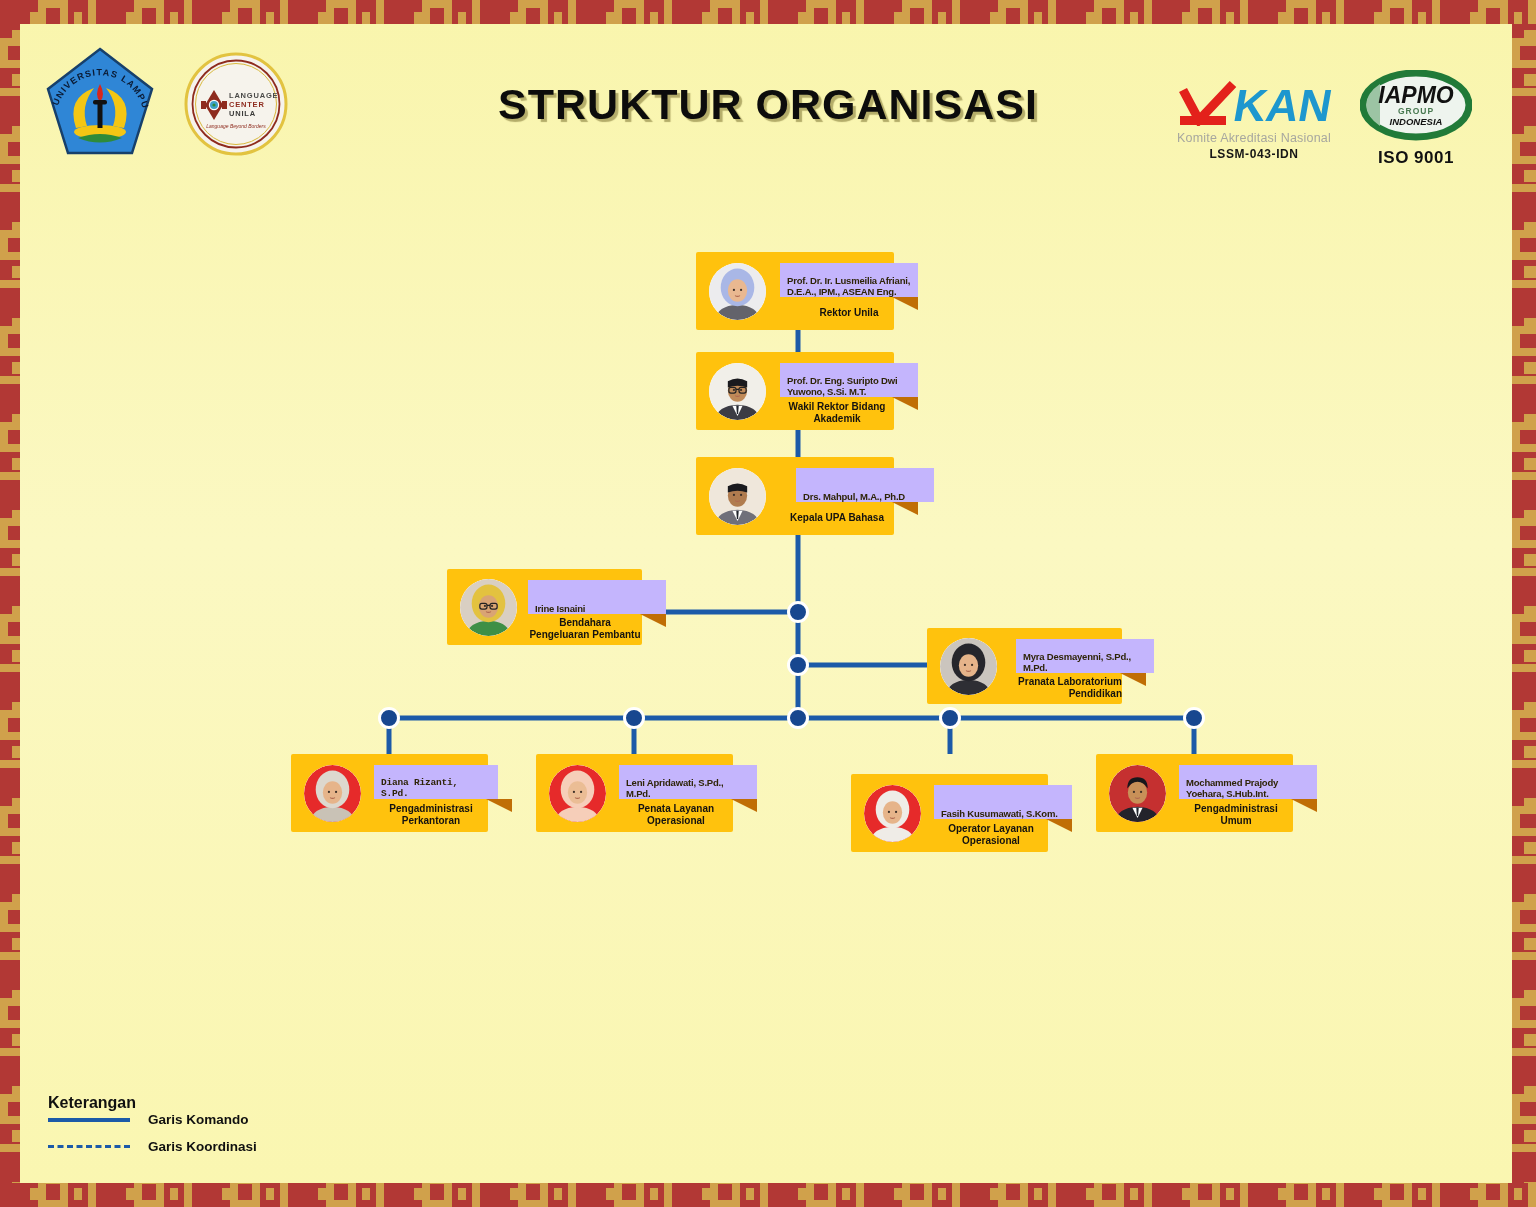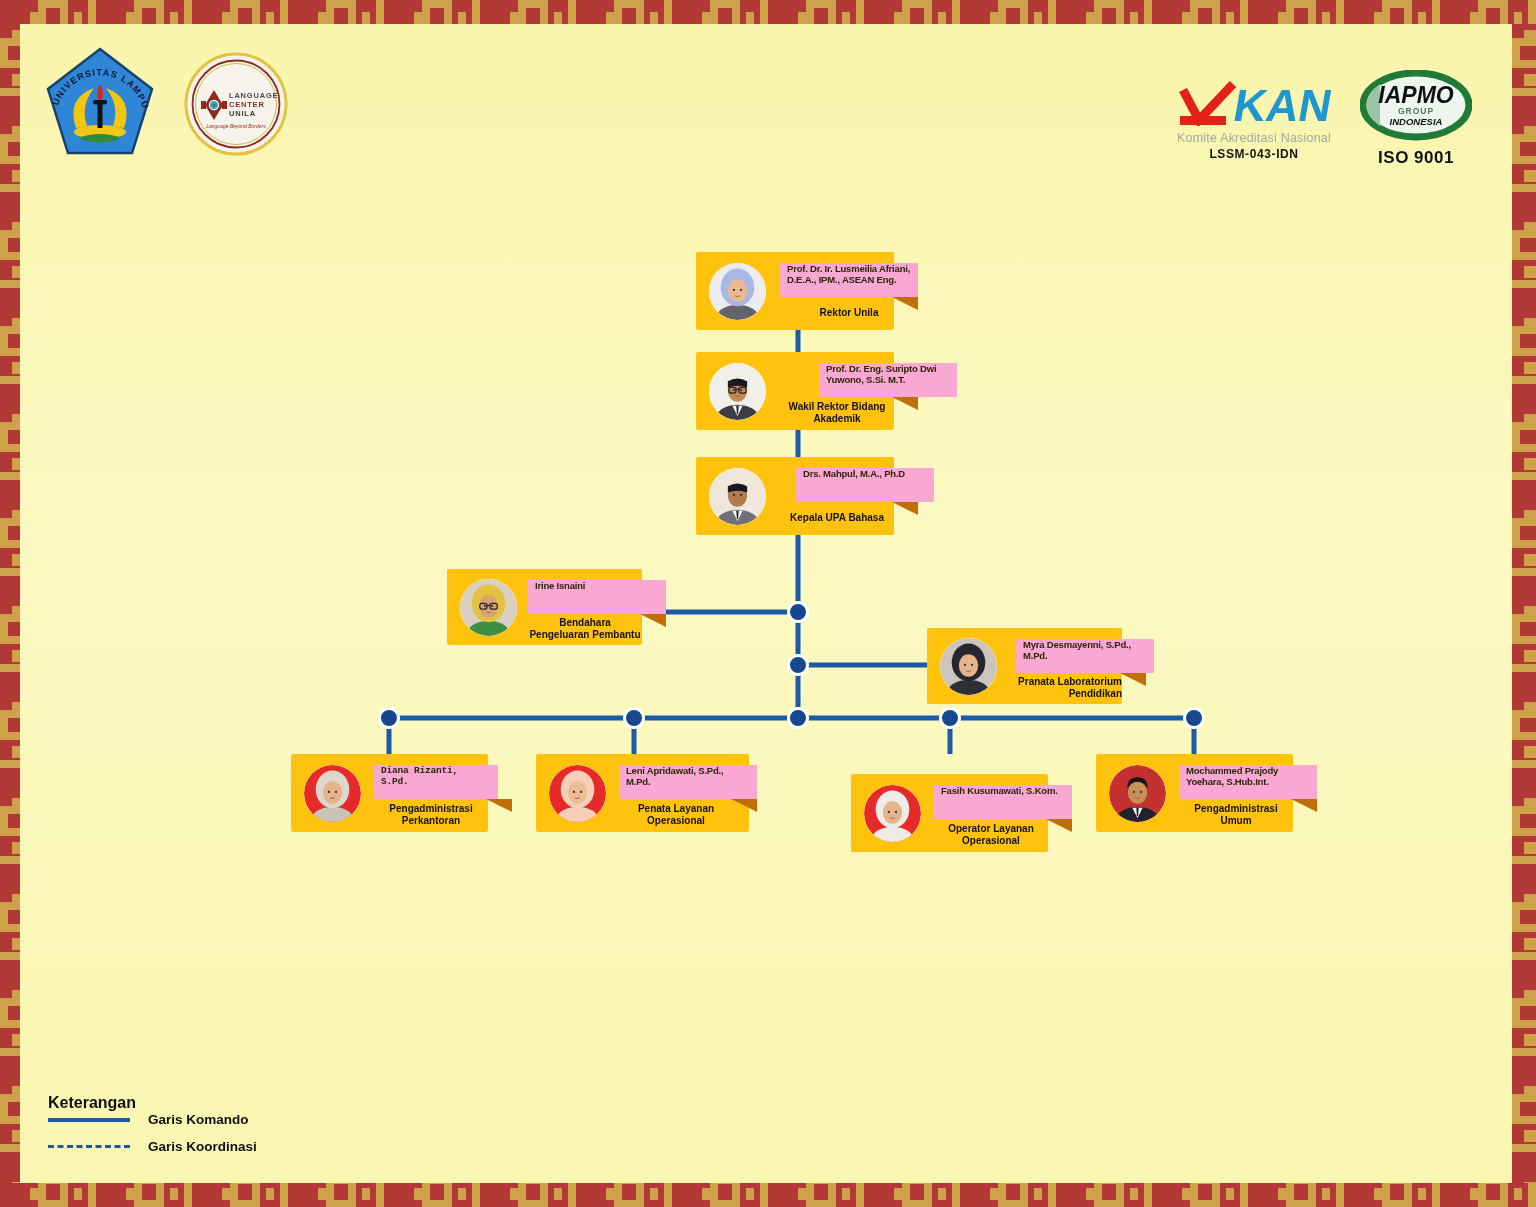--- a/index.html
+++ b/index.html
@@ -19,21 +19,21 @@
   .kan-sub{font-size:12.5px;color:#a7a79f;font-weight:400;margin-top:1px;letter-spacing:.2px;}
   .kan-code{font-size:12px;color:#161616;font-weight:800;letter-spacing:.6px;margin-top:2px;}
   .iapmo-logo{left:1360px;top:70px;width:112px;text-align:center;}
   .iso-label{font-size:17px;font-weight:800;color:#111;margin-top:2px;letter-spacing:.5px;}
   
   .connectors{position:absolute;left:0;top:0;z-index:1;}
   
   .card{position:absolute;background:#ffc20d;z-index:2;border-radius:2px;}
   .photo{position:absolute;left:13px;border-radius:50%;overflow:hidden;
          width:57px;height:57px;background:#fff;}
-  .banner{position:absolute;height:34px;background:#f9a8d4;display:flex;align-items:flex-start;}
+  .banner{position:absolute;height:34px;background:#c4b5fd;display:flex;align-items:flex-end;}
   .pname{font-size:9.5px;font-weight:700;color:#2e2408;line-height:1.18;
          padding:0 7px;letter-spacing:-0.2px;}
   .fold{position:absolute;width:26px;height:13px;background:#c06e05;
         clip-path:polygon(0 0,100% 0,100% 100%);}
   .prole{position:absolute;display:flex;align-items:center;justify-content:center;
          text-align:center;font-size:10px;font-weight:700;color:#141210;line-height:1.2;}
   
   .legend{position:absolute;left:48px;top:1094px;z-index:3;}
   .legend-title{font-size:16px;font-weight:800;color:#101010;}
   .legend-row{display:flex;align-items:center;margin-bottom:12px;}
@@ -65,20 +65,21 @@
         <rect x="0" y="68" width="24" height="20" fill="#b23835"></rect>
         <rect x="12" y="74" width="12" height="12" fill="#d0a14b"></rect>
       </pattern>
     </defs>
     <rect x="0" y="0" width="1536" height="24" fill="url(#bh)"></rect>
     <rect x="0" y="1183" width="1536" height="24" fill="url(#bh)"></rect>
     <rect x="0" y="24" width="20" height="1159" fill="url(#bv)"></rect>
     <rect x="1512" y="24" width="24" height="1159" fill="url(#bv)"></rect>
   </svg>
 
+  <div class="title">STRUKTUR ORGANISASI</div>
 
   <svg class="logo unila-logo" width="112" height="112">
     <path d="M56,3 L108,43 L88,107 L24,107 L4,43 Z" fill="#2f86d6" stroke="#17406b" stroke-width="2.5"></path>
     <defs>
         <path id="uarc" d="M13,64 A44,44 0 0 1 99,64" fill="none"></path>
       </defs>
     <text font-size="9" font-weight="bold" fill="#0a1a33" letter-spacing="1.2">
       <textPath href="#uarc" startOffset="4">UNIVERSITAS LAMPUNG</textPath>
     </text>
     <ellipse cx="56" cy="86" rx="26" ry="7" fill="#f4c614"></ellipse>
@@ -188,21 +189,21 @@
               <ellipse cx="28" cy="27" rx="9.5" ry="11" fill="#c08a58"></ellipse>
               <path d="M18.5,18 Q28,12.5 37.5,18 L37.5,24 Q28,20.5 18.5,24 Z" fill="#1a1a1e"></path>
               <circle cx="24.5" cy="26.5" r="1.1" fill="#3a2e26"></circle>
               <circle cx="31.5" cy="26.5" r="1.1" fill="#3a2e26"></circle>
               <path d="M25.5,32 Q28,33.6 30.5,32" stroke="#b06a50" fill="none" stroke-width="1"></path>
               <rect x="19.5" y="24" width="7" height="5.5" rx="2" fill="none" stroke="#222" stroke-width="1.2"></rect>
               <rect x="29.5" y="24" width="7" height="5.5" rx="2" fill="none" stroke="#222" stroke-width="1.2"></rect>
               <line x1="26.5" y1="26" x2="29.5" y2="26" stroke="#222" stroke-width="1.2"></line>
             </g>
           </svg></div>
-    <div class="banner" style="left: 84px; top: 11px; width: 138px; margin-left: 39px;">
+    <div class="banner" style="left: 84px; top: 11px; width: 138px;">
       <span class="pname">Prof. Dr. Eng. Suripto Dwi Yuwono, S.Si. M.T.</span>
     </div>
     <div class="fold" style="left: 196px; top: 45px;"></div>
     <div class="prole" style="left: 84px; top: 48px; width: 114px; height: 26px;">Wakil Rektor Bidang Akademik</div>
   </div>
       <div class="card" style="left: 696px; top: 457px; width: 198px; height: 78px;">
     <div class="photo" style="top: 10.5px;"><svg viewBox="0 0 56 56" width="57" height="57">
             <defs>
               <clipPath id="clip-kepala-upa-bahasa">
                 <circle cx="28" cy="28" r="28"></circle>
@@ -291,21 +292,21 @@
               <circle cx="31.5" cy="26.5" r="1.1" fill="#3a2e26"></circle>
               <path d="M25.5,32 Q28,33.6 30.5,32" stroke="#b06a50" fill="none" stroke-width="1"></path>
             </g>
           </svg></div>
     <div class="banner" style="left: 83px; top: 11px; width: 124px; font-family: Liberation Mono, monospace;">
       <span class="pname">Diana Rizanti, S.Pd.</span>
     </div>
     <div class="fold" style="left: 195px; top: 45px;"></div>
     <div class="prole" style="left: 83px; top: 48px; width: 114px; height: 26px;">Pengadministrasi Perkantoran</div>
   </div>
-      <div class="card" style="left: 536px; top: 754px; width: 197px; height: 78px; padding-left: 16px;">
+      <div class="card" style="left: 536px; top: 754px; width: 197px; height: 78px;">
     <div class="photo" style="top: 10.5px;"><svg viewBox="0 0 56 56" width="57" height="57">
             <defs>
               <clipPath id="clip-penata-layanan-operasional">
                 <circle cx="28" cy="28" r="28"></circle>
               </clipPath>
             </defs>
             <g clip-path="url(#clip-penata-layanan-operasional)">
               <rect width="56" height="56" fill="#e62a2a"></rect>
               <path d="M6,56 Q8,42 28,41 Q48,42 50,56 Z" fill="#f6ceb9"></path>
               <ellipse cx="28" cy="24" rx="16.5" ry="18.5" fill="#f6ceb9"></ellipse>

